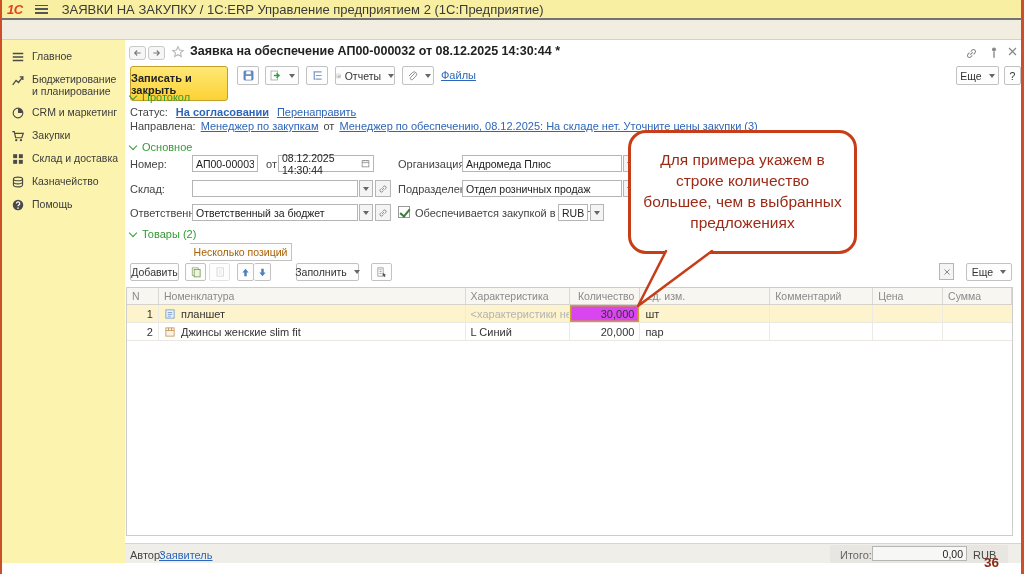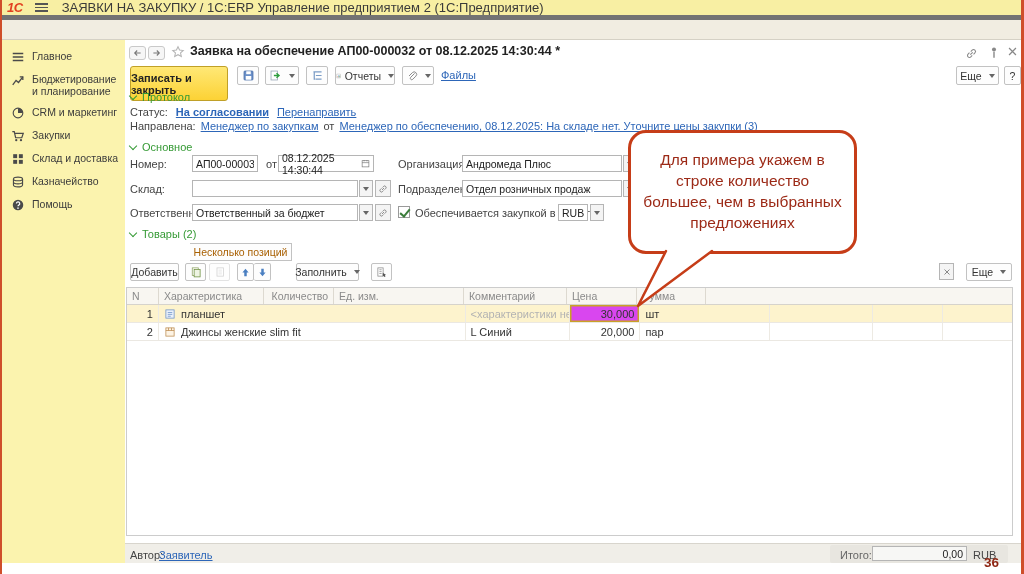--- a/index.html
+++ b/index.html
@@ -1,20 +1,20 @@
 <!DOCTYPE html>
 <html><head>
 <meta charset="utf-8">
 <style>
   html,body{margin:0;padding:0;}
   body{width:1024px;height:574px;overflow:hidden;position:relative;background:#fff;
        font-family:"Liberation Sans",sans-serif;font-size:11px;color:#333;}
   .abs{position:absolute;box-sizing:border-box;}
   
-  .titlebar{left:0;top:0;width:1024px;height:20px;background:#f8efa3;border-bottom:5px solid #737373;
+  .titlebar{left:0;top:0;width:1024px;height:20px;background:#f8efa3;border-bottom:2px solid #737373;
             display:flex;align-items:center;z-index:5;}
   .logo1c{color:#e2401f;font-weight:bold;font-style:italic;font-size:13px;margin-left:7px;letter-spacing:-0.5px;}
   .hamb{width:13px;height:9px;margin-left:12px;display:flex;flex-direction:column;justify-content:space-between;}
   .hamb i{height:1.6px;background:#555;display:block;}
   .apptitle{margin-left:14px;font-size:13px;color:#3a3a3a;white-space:nowrap;}
   .tsearch{position:absolute;left:594px;top:2px;display:flex;align-items:center;gap:4px;}
   .tsearch .ph{color:#b3ab7c;font-size:10.5px;}
   .tb-ico{position:absolute;top:2px;display:flex;align-items:center;justify-content:center;width:18px;height:16px;}
   .winbar{position:absolute;right:4px;top:0;height:20px;display:flex;align-items:center;gap:9px;}
   .wmin{width:8px;height:2px;background:#555;}
@@ -426,20 +426,21 @@
       </svg>
   </div>
   <div class="abs btn" style="left:841px;top:223px;width:46px;height:18px;">
     <span>Еще</span>
       <span class="caret"></span>
   </div>
 
   <div class="abs grid" style="left:1px;top:247px;width:887px;height:249px;">
     <div class="trow thead">
       <div class="tc c-n">N</div>
+      <div class="tc c-nom">Номенклатура</div>
       <div class="tc c-char">Характеристика</div>
       <div class="tc c-qty">Количество</div>
       <div class="tc c-unit">Ед. изм.</div>
       <div class="tc c-com">Комментарий</div>
       <div class="tc c-price">Цена</div>
       <div class="tc c-sum">Сумма</div>
     </div>
     <div class="trow rowsel">
       <div class="tc c-n">1</div>
       <div class="tc c-nom">

